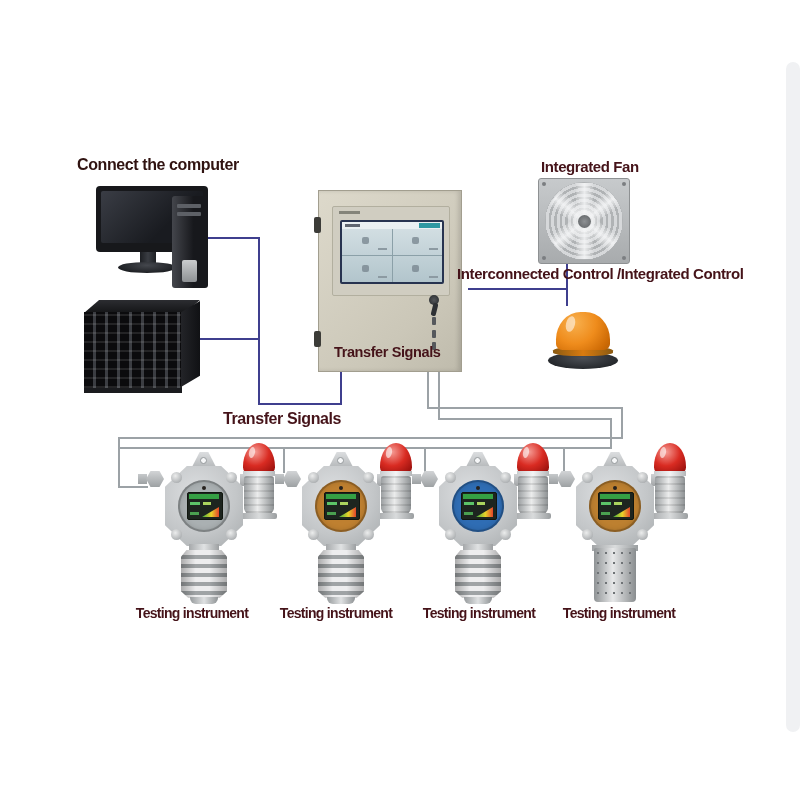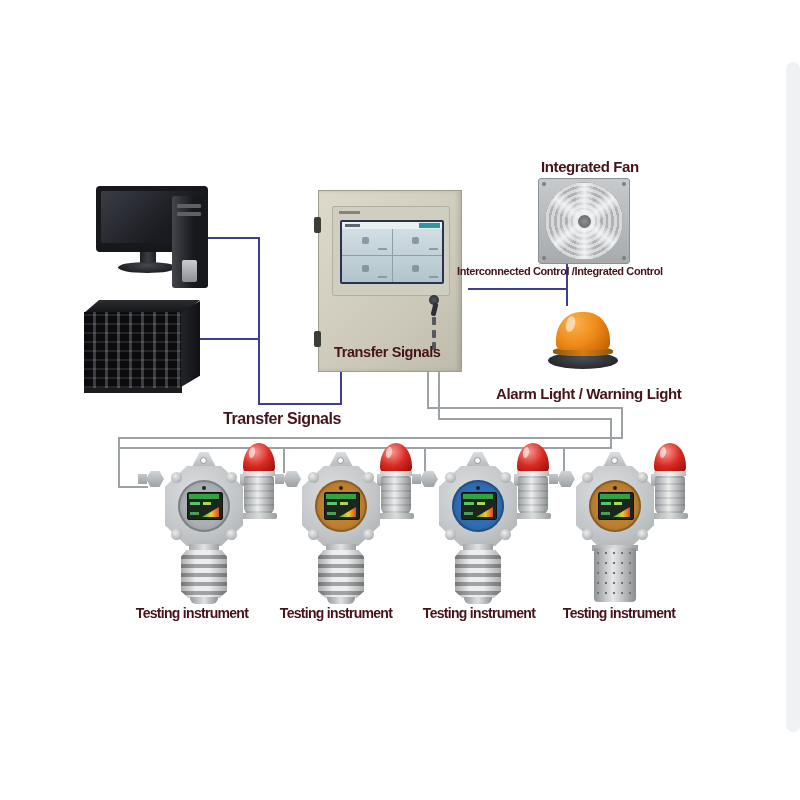--- a/index.html
+++ b/index.html
@@ -127,23 +127,23 @@
 
   .edge-strip{left:786px;top:62px;width:14px;height:670px;background:#f0f1f3;border-radius:7px;z-index:0;}
 </style>
 </head>
 <body>
 
 <div class="canvas">
 
   <div class="abs edge-strip"></div>
 
+  <div class="lbl" style="left:77px;top:156px;font-size:16px;color:var(--computer-label-text)">Connect the computer</div>
   <div class="lbl" style="left:541px;top:158px;font-size:15px">Integrated Fan</div>
-  <div class="lbl" style="left:457px;top:265px;font-size:11px">Interconnected Control /Integrated Control</div>
-  <div class="lbl" style="left:496px;top:385px;font-size:15px">Alarm Light / Warning Light</div>
+  <div class="lbl" style="left:457px;top:265px;font-size:15px">Interconnected Control /Integrated Control</div>
   <div class="lbl" style="left:223px;top:410px;font-size:16px">Transfer Signals</div>
   <div class="lbl" style="left:117px;top:605px;width:150px;text-align:center;font-size:14px;letter-spacing:-0.7px">Testing instrument</div>
   <div class="lbl" style="left:261px;top:605px;width:150px;text-align:center;font-size:14px;letter-spacing:-0.7px">Testing instrument</div>
   <div class="lbl" style="left:404px;top:605px;width:150px;text-align:center;font-size:14px;letter-spacing:-0.7px">Testing instrument</div>
   <div class="lbl" style="left:544px;top:605px;width:150px;text-align:center;font-size:14px;letter-spacing:-0.7px">Testing instrument</div>
 
   <div>
     <div class="wire blue" style="left:206px;top:237px;width:53px;height:2px"></div>
     <div class="wire blue" style="left:181px;top:338px;width:78px;height:2px"></div>
     <div class="wire blue" style="left:258px;top:237px;width:2px;height:168px"></div>

